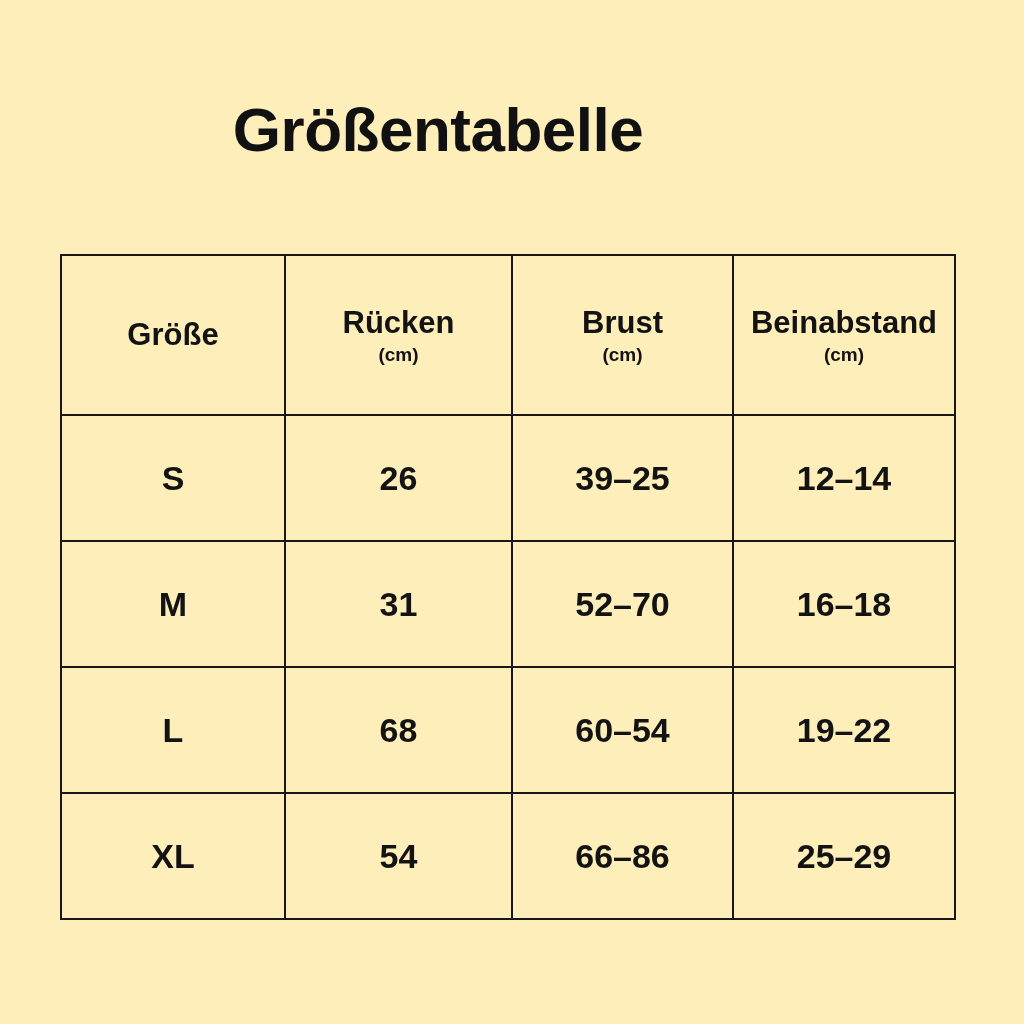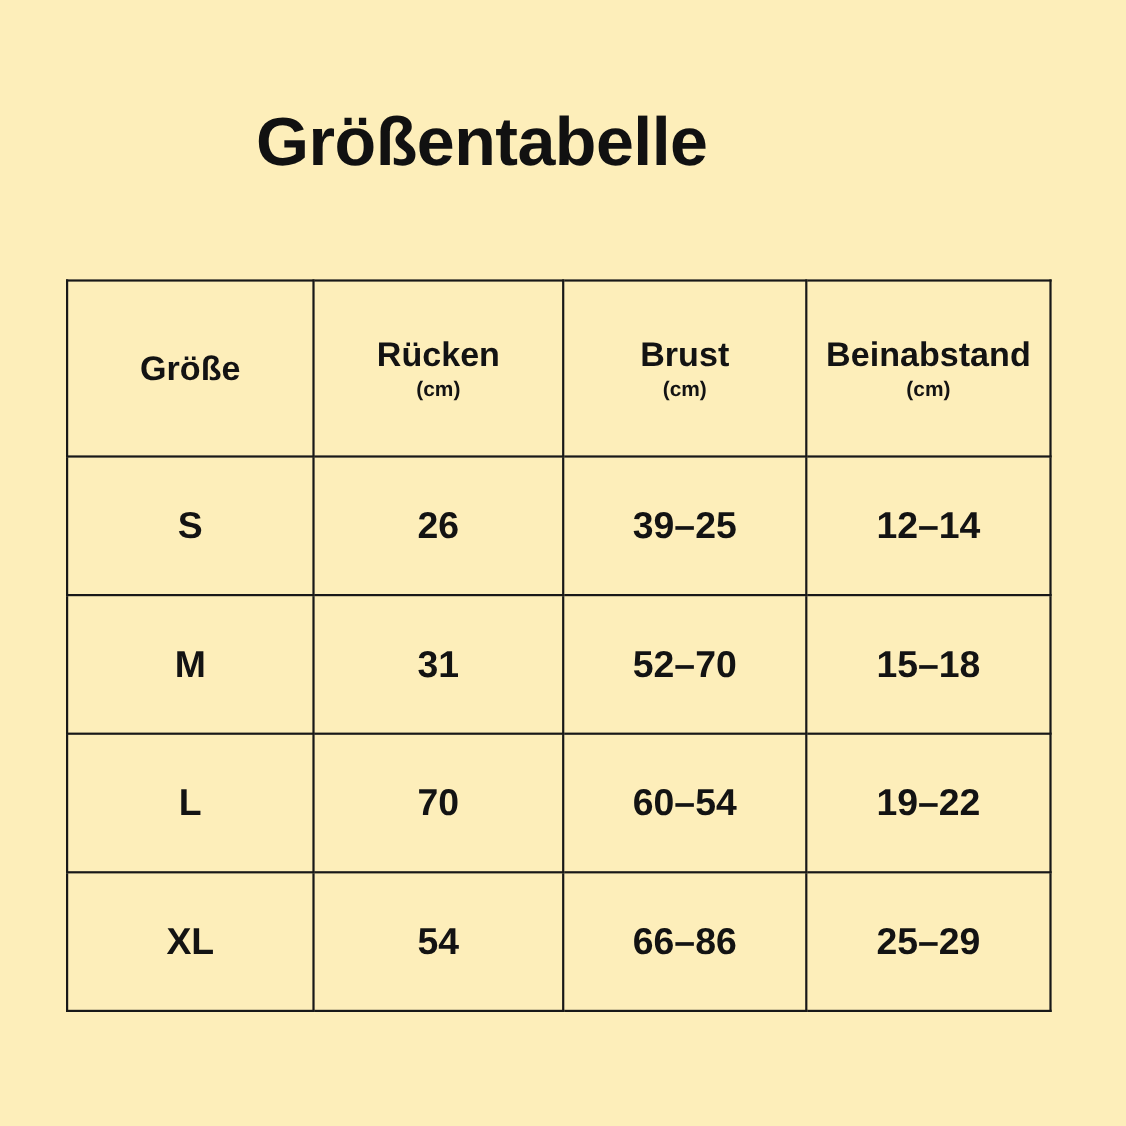--- a/index.html
+++ b/index.html
@@ -110,25 +110,25 @@
         <tr>
           <td>S</td>
           <td>26</td>
           <td>39–25</td>
           <td>12–14</td>
         </tr>
         <tr>
           <td>M</td>
           <td>31</td>
           <td>52–70</td>
-          <td>15–18</td>
+          <td>16–18</td>
         </tr>
         <tr>
           <td>L</td>
-          <td>70</td>
+          <td>68</td>
           <td>60–54</td>
           <td>19–22</td>
         </tr>
         <tr>
           <td>XL</td>
           <td>54</td>
           <td>66–86</td>
           <td>25–29</td>
         </tr>
       </tbody>

